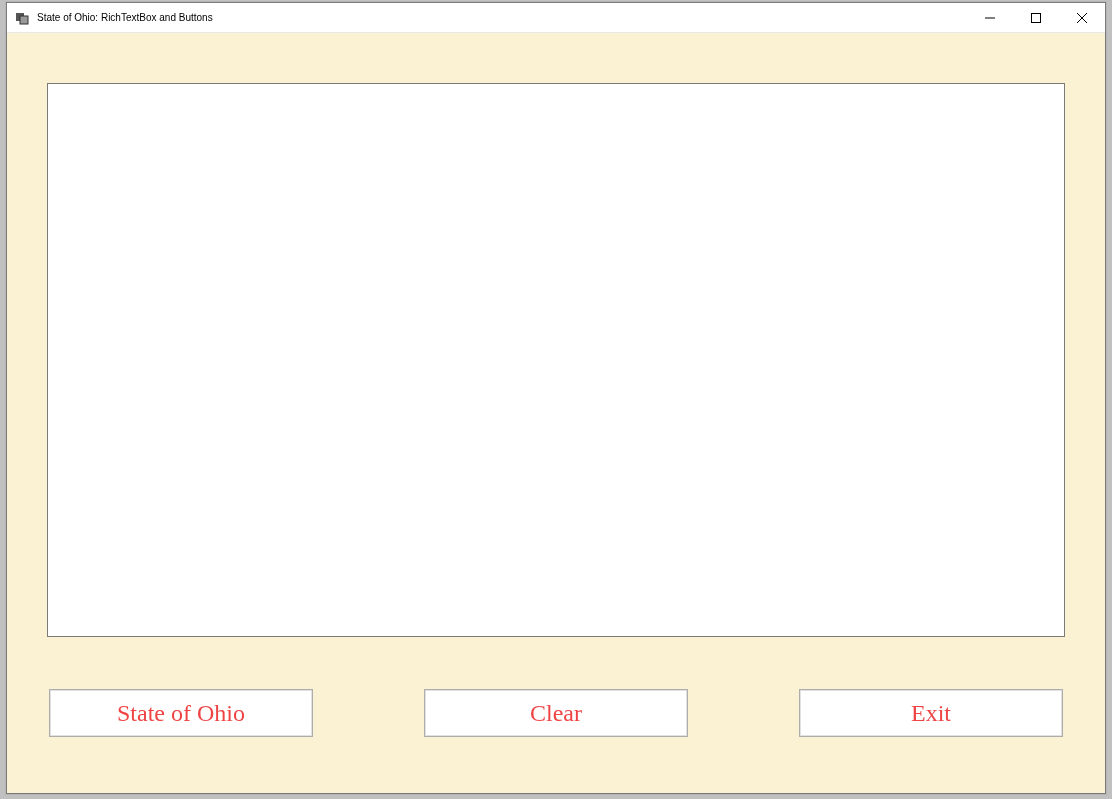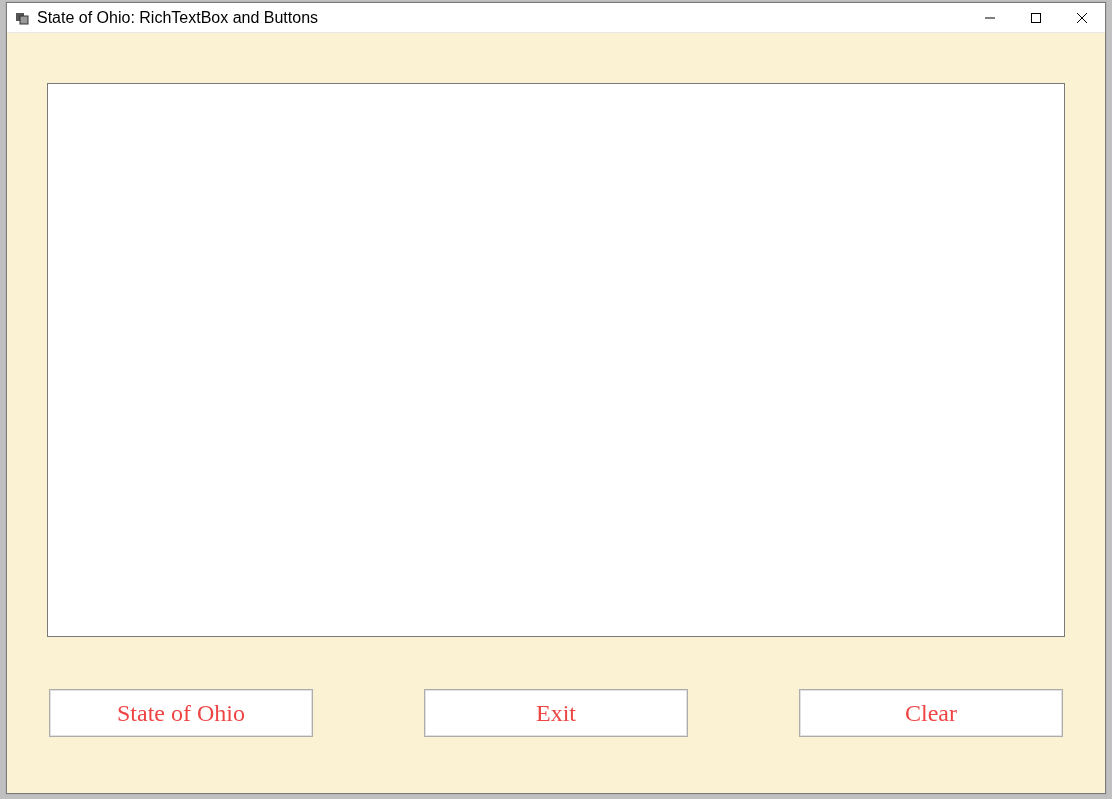--- a/index.html
+++ b/index.html
@@ -38,21 +38,21 @@
     .titlebar-icon {
       width: 16px;
       height: 16px;
       margin-right: 6px;
       position: relative;
     }
     .titlebar-icon svg {
       display: block;
     }
     .titlebar-title {
-      font-size: 16px;
+      font-size: 10px;
       color: #000000;
       flex: 0 0 auto;
     }
     .titlebar-spacer {
       flex: 1;
     }
     .win-controls {
       display: flex;
       height: 100%;
     }
@@ -142,17 +142,17 @@
         </svg>
       </div>
     </div>
   </div>
 
   <div class="client-area">
     <textarea class="richtextbox" style=""></textarea>
 
     <div class="button-row">
       <button class="app-button">State of Ohio</button>
+      <button class="app-button">Clear</button>
       <button class="app-button">Exit</button>
-      <button class="app-button">Clear</button>
     </div>
   </div>
 </div>
 
 </body></html>

